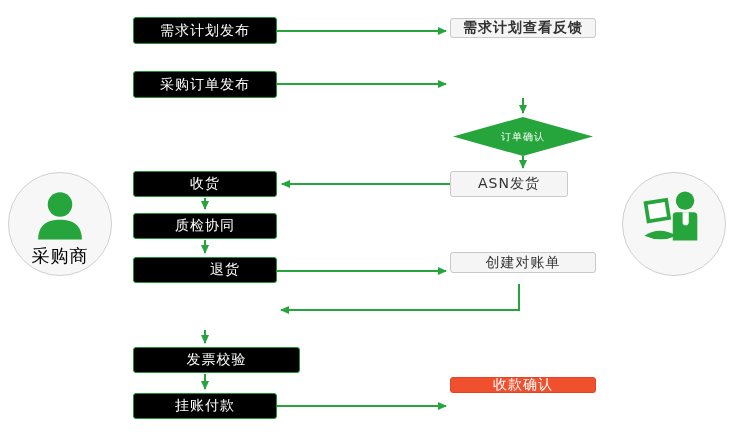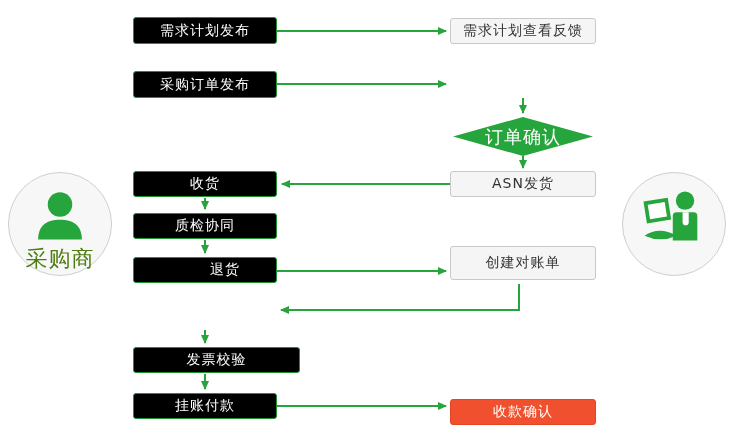--- a/index.html
+++ b/index.html
@@ -20,31 +20,31 @@
   .diamond { position:absolute; }
   .diamond .shape {
     position:absolute; inset:0;
     clip-path:polygon(50% 0,100% 50%,50% 100%,0 50%);
   }
   .diamond .shape.gray-outer { background:#c6c6c6; }
   .diamond .shape.gray-inner { inset:1.5px; background:#f0f0f0; }
   .diamond .shape.green-fill { background:#26a53c; }
   .diamond .dlabel {
     position:absolute; inset:0; display:flex; align-items:center; justify-content:center;
-    font-size:18px; letter-spacing:1px;
+    font-size:10px; letter-spacing:1px;
   }
   .diamond .dlabel.on-green { color:#ffffff; }
   .diamond .dlabel.on-gray  { color:#333333; }
   .actor {
     position:absolute; width:104px; height:104px; border-radius:50%;
     background:#f7f7f7; border:1px solid #cfcfcf; box-sizing:border-box;
     display:flex; flex-direction:column; align-items:center;
   }
   .actor .icon-wrap { margin-top:12px; height:58px; display:flex; align-items:flex-end; }
-  .actor .alabel { font-size:22px; color:#4d7c0f; margin-top:1px; letter-spacing:1px; }
+  .actor .alabel { font-size:18px; color:#000000; margin-top:1px; letter-spacing:1px; }
 </style>
 </head>
 <body>
 
 <div class="canvas">
 
   <svg class="wires" width="731" height="436" viewBox="0 0 731 436" xmlns="http://www.w3.org/2000/svg">
     <defs>
       <marker id="ah" markerWidth="10" markerHeight="9" refX="8" refY="4" orient="auto" markerUnits="userSpaceOnUse">
         <path d="M0 0 L9 4 L0 8 Z" fill="#26a53c"></path>
@@ -67,24 +67,24 @@
   </svg>
 
   <div class="node green" style="left:133px; top:17px;  width:144px; height:27px;">需求计划发布</div>
   <div class="node green" style="left:133px; top:71px;  width:144px; height:27px;">采购订单发布</div>
   <div class="node green" style="left:133px; top:171px; width:144px; height:26px;">收货</div>
   <div class="node green" style="left:133px; top:213px; width:144px; height:26px;">质检协同</div>
   <div class="node green" style="left:133px; top:257px; width:144px; height:26px;padding-left:40px;">退货</div>
   <div class="node green" style="left:133px; top:347px; width:167px; height:26px;">发票校验</div>
   <div class="node green" style="left:133px; top:393px; width:144px; height:26px;">挂账付款</div>
 
-  <div class="node plain" style="left:450px; top:18px;  width:146px; height:26px;">需求计划查看反馈</div>
-  <div class="node plain" style="left:450px; top:171px; width:146px; height:26px;">ASN发货</div>
-  <div class="node plain" style="left:450px; top:246px; width:146px; height:34px;">创建对账单</div>
-  <div class="node red" style="left:450px; top:399px; width:146px; height:26px;text-align:center;">收款确认</div>
+  <div class="node plain" style="left:450px; top:18px;  width:146px; height:20px;font-weight:bold;">需求计划查看反馈</div>
+  <div class="node plain" style="left:450px; top:171px; width:118px; height:26px;">ASN发货</div>
+  <div class="node plain" style="left:450px; top:252px; width:146px; height:21px;">创建对账单</div>
+  <div class="node red" style="left:450px; top:377px; width:146px; height:16px;text-align:center;">收款确认</div>
 
   <div class="diamond" style="left:453px; top:117px; width:140px; height:39px;">
     <div class="shape green-fill"></div>
     <div class="dlabel on-green">订单确认</div>
   </div>
 
   <div class="actor" style="left:8px; top:172px;">
     <div class="icon-wrap">
       <svg width="56" height="56" viewBox="0 0 32 32" xmlns="http://www.w3.org/2000/svg">
         <circle cx="16" cy="10" r="7" fill="#26a53c"></circle>

